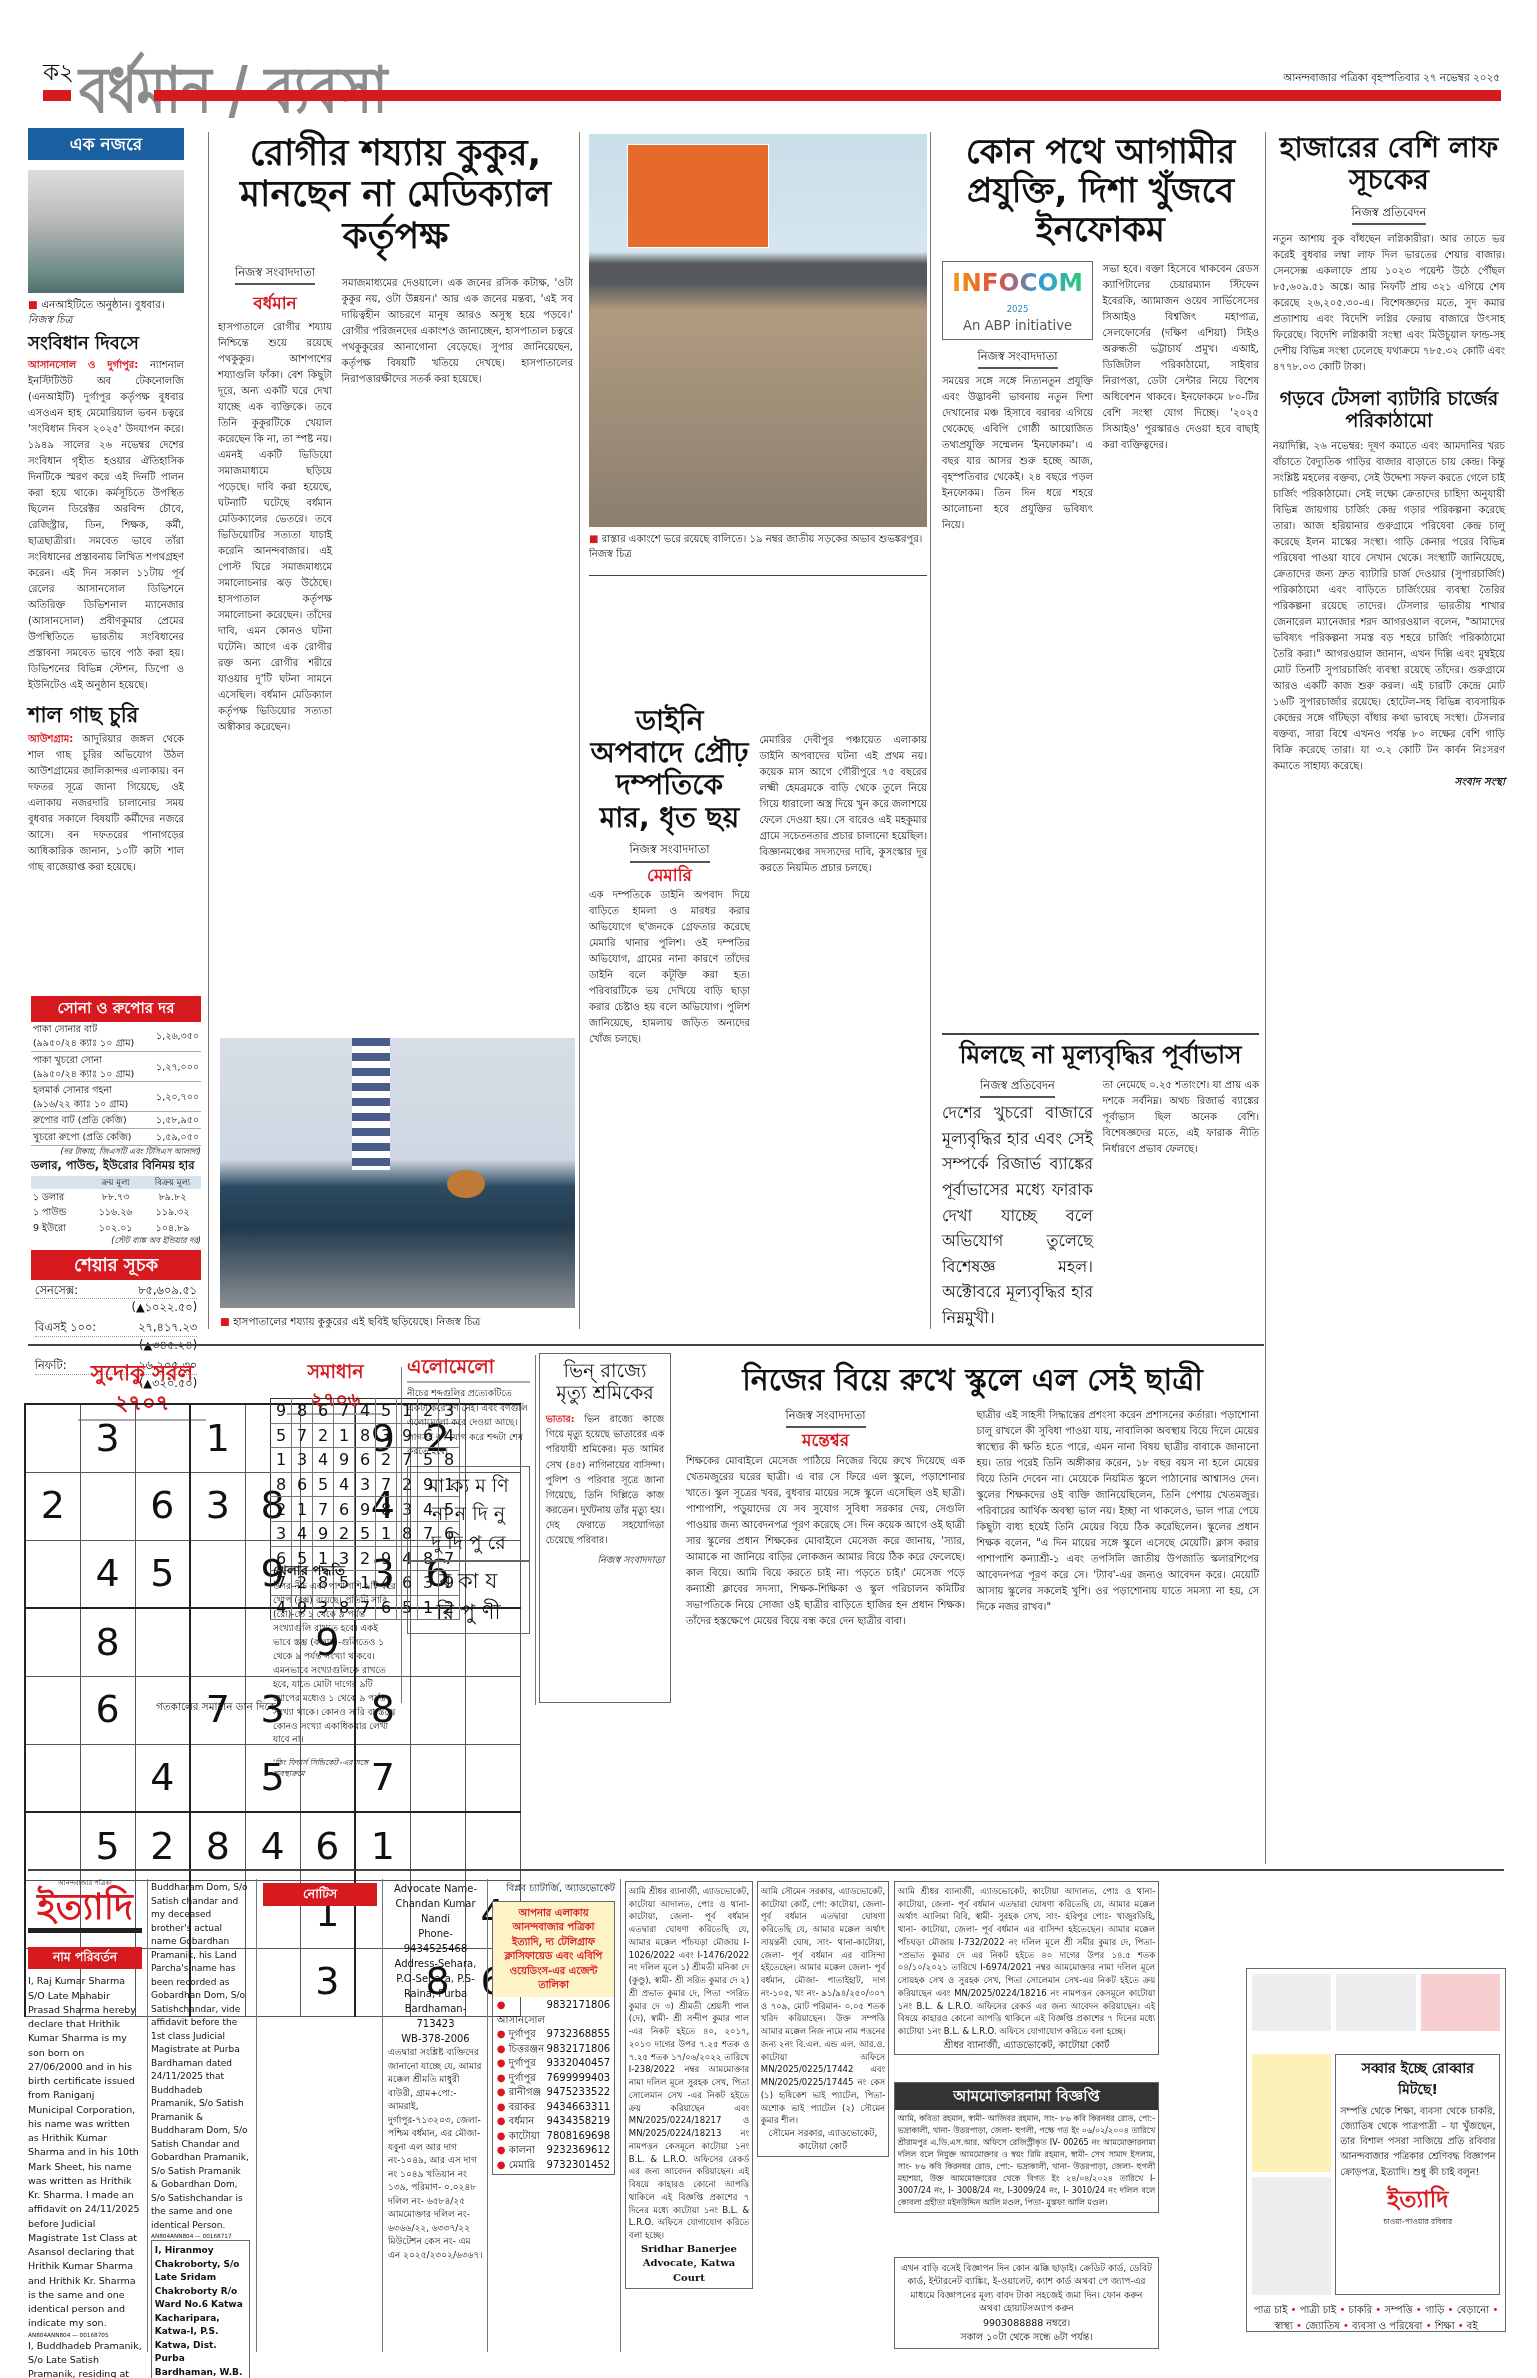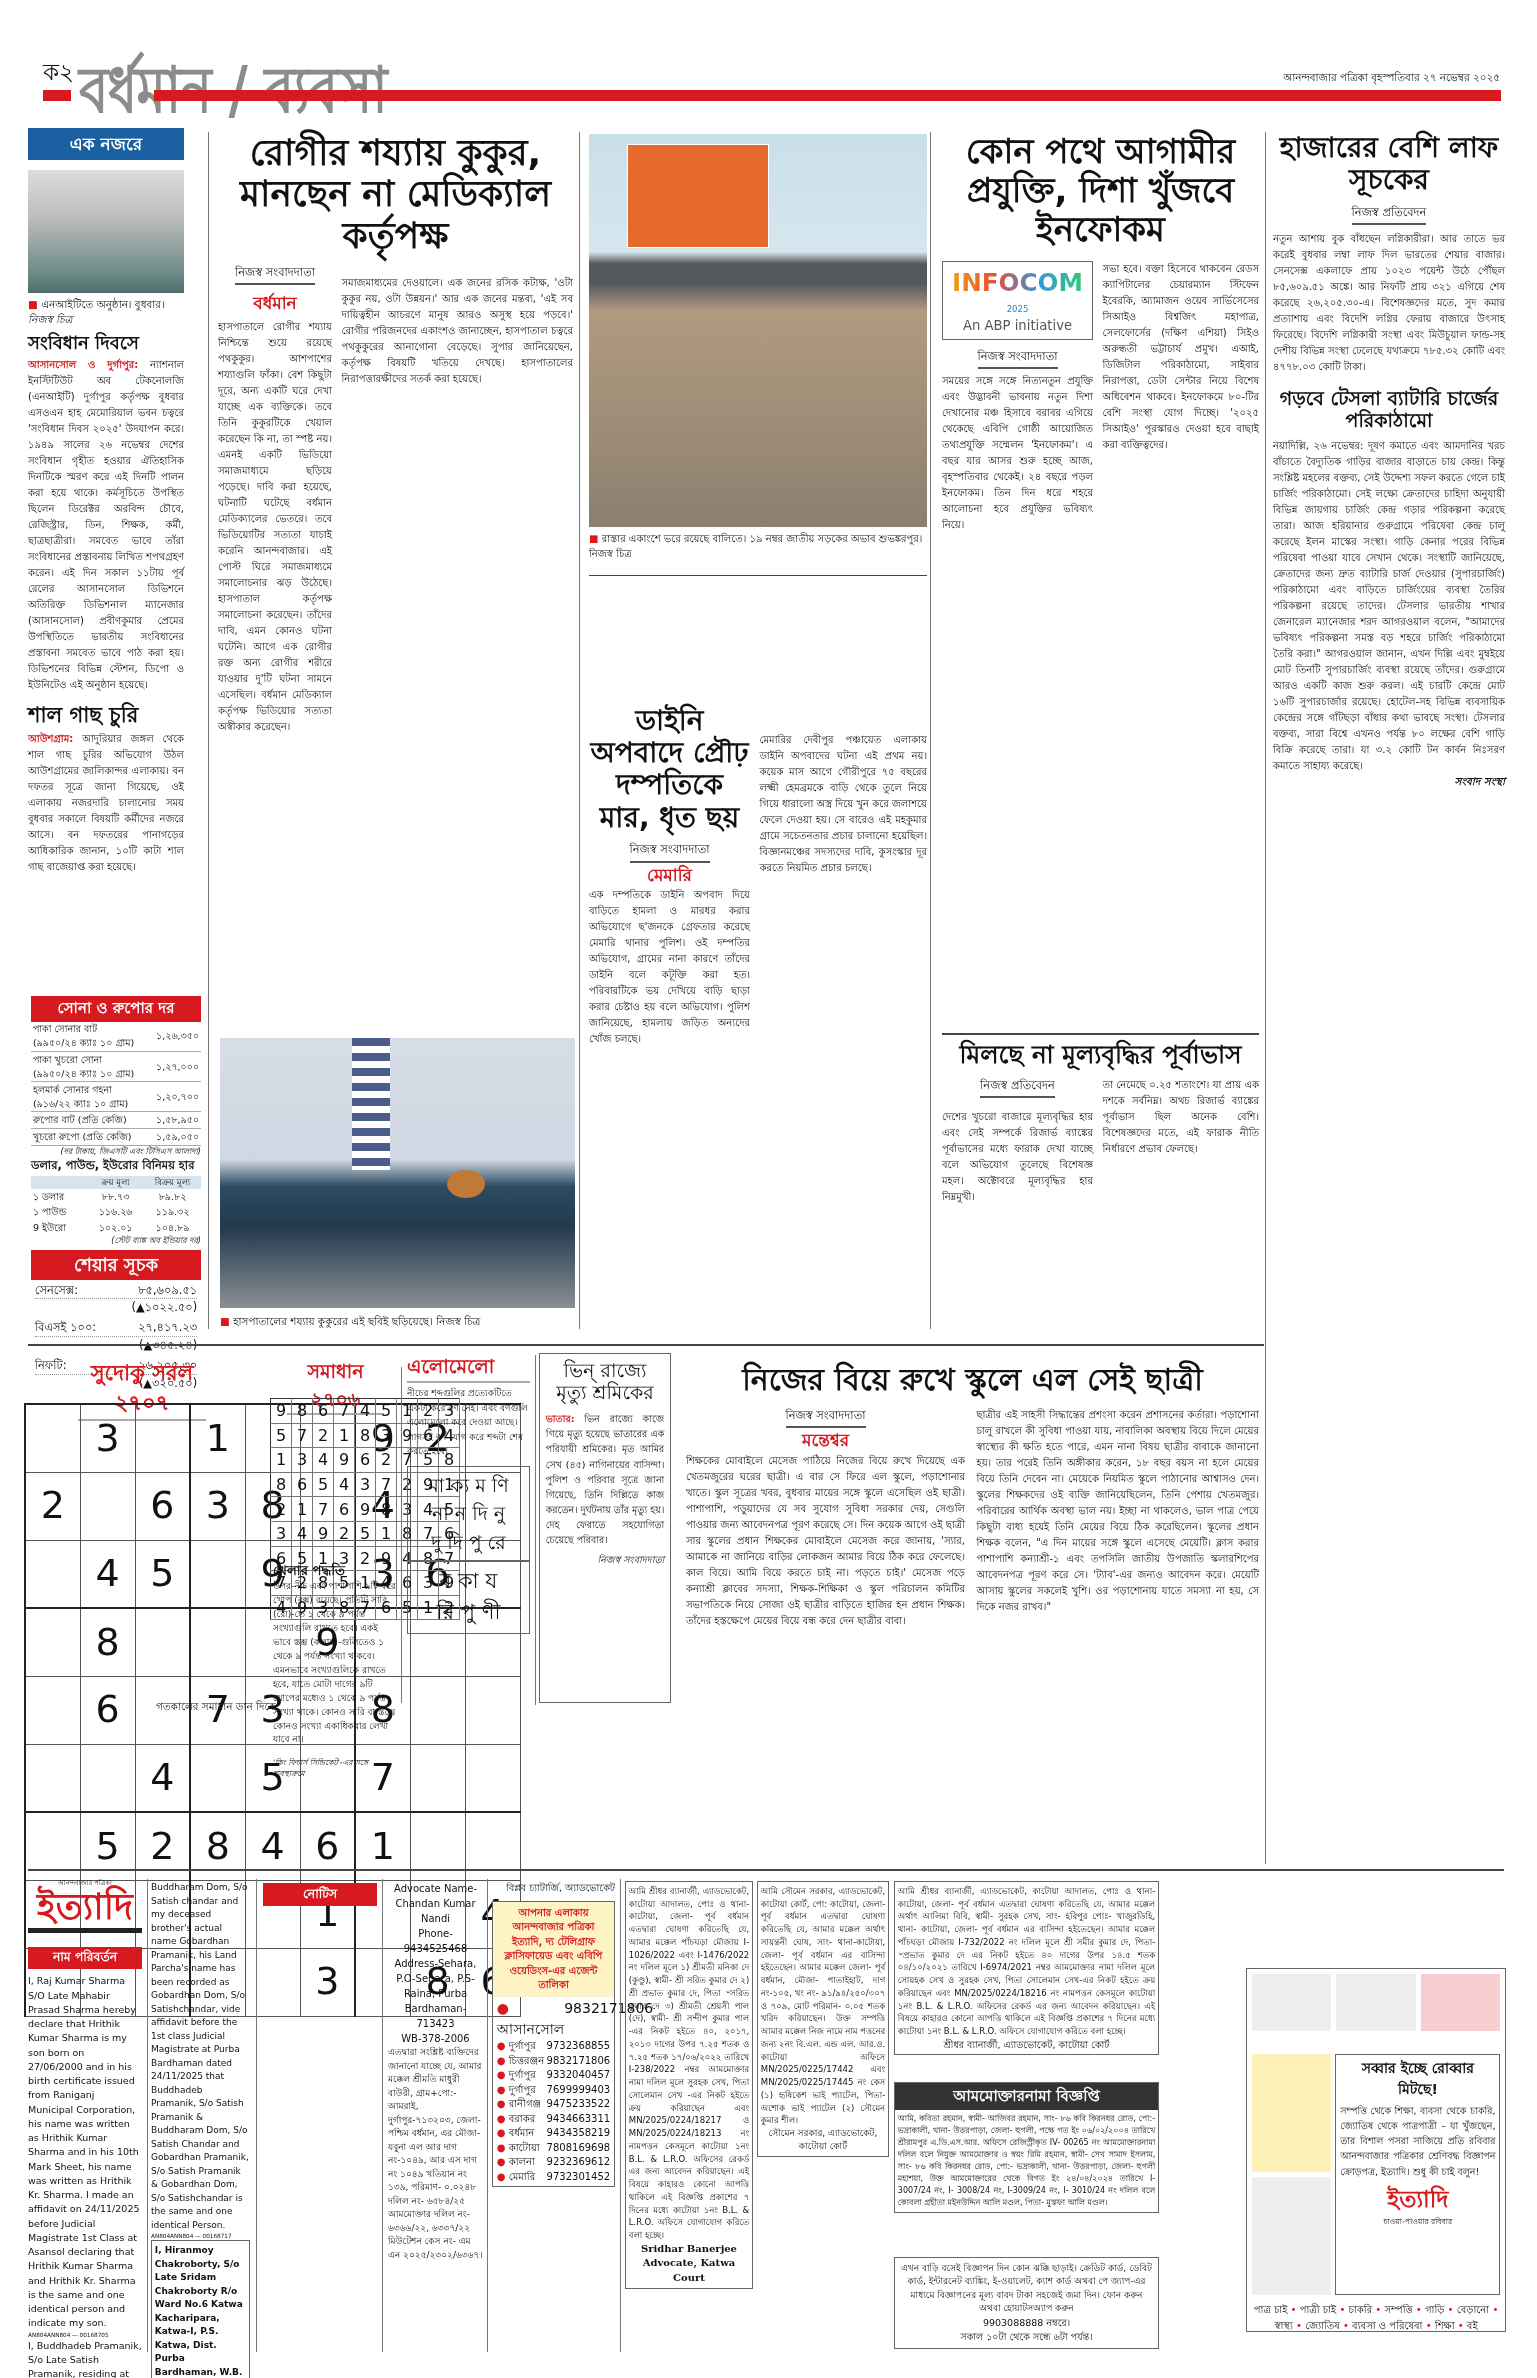--- a/index.html
+++ b/index.html
@@ -183,21 +183,21 @@
     <div class="body" style="font-size:10px">সভা হবে। বক্তা হিসেবে থাকবেন রেডস ক্যাপিটালের চেয়ারম্যান স্টিফেন ইবেরকি, অ্যামাজন ওয়েব সার্ভিসেসের সিআইও বিশ্বজিৎ মহাপাত্র, সেলফোর্সের (দক্ষিণ এশিয়া) সিইও অরুন্ধতী ভট্টাচার্য প্রমুখ। এআই, ডিজিটাল পরিকাঠামো, সাইবার নিরাপত্তা, ডেটা সেন্টার নিয়ে বিশেষ অধিবেশন থাকবে। ইনফোকমে ৮০-টির বেশি সংস্থা যোগ দিচ্ছে। '২০২৫ সিআইও' পুরস্কারও দেওয়া হবে বাছাই করা ব্যক্তিত্বদের।</div>
   </div>
 </div>
 <div class="hline" style="left:942px;top:1033px;width:317px;height:1.9px"></div>
 
 <div class="abs" style="left:942px;top:1041px;width:317px">
   <div class="head" style="font-size:24.6px">মিলছে না মূল্যবৃদ্ধির পূর্বাভাস</div>
   <div style="display:flex;gap:9.5px;margin-top:7.6px">
     <div style="width:151px;flex:none">
       <div class="byline"><span class="u">নিজস্ব প্রতিবেদন</span></div>
-      <div class="body" style="font-size:10px;margin-top:11px">দেশের খুচরো বাজারে মূল্যবৃদ্ধির হার এবং সেই সম্পর্কে রিজার্ভ ব্যাঙ্কের পূর্বাভাসের মধ্যে ফারাক দেখা যাচ্ছে বলে অভিযোগ তুলেছে বিশেষজ্ঞ মহল। অক্টোবরে মূল্যবৃদ্ধির হার নিম্নমুখী।</div>
+      <div class="body" style="font-size:16px;margin-top:2px">দেশের খুচরো বাজারে মূল্যবৃদ্ধির হার এবং সেই সম্পর্কে রিজার্ভ ব্যাঙ্কের পূর্বাভাসের মধ্যে ফারাক দেখা যাচ্ছে বলে অভিযোগ তুলেছে বিশেষজ্ঞ মহল। অক্টোবরে মূল্যবৃদ্ধির হার নিম্নমুখী।</div>
     </div>
     <div class="body" style="font-size:10px">তা নেমেছে ০.২৫ শতাংশে। যা প্রায় এক দশকে সর্বনিম্ন। অথচ রিজার্ভ ব্যাঙ্কের পূর্বাভাস ছিল অনেক বেশি। বিশেষজ্ঞদের মতে, এই ফারাক নীতি নির্ধারণে প্রভাব ফেলছে।</div>
   </div>
 </div>
 
 <div class="vline" style="left:1265px;top:132px;height:1732px"></div>
 
 <div class="abs" style="left:1273px;top:132px;width:232px">
   <div class="head" style="font-size:28px">হাজারের বেশি লাফ সূচকের</div>
   <div class="byline" style="margin-top:7.6px"><span class="u">নিজস্ব প্রতিবেদন</span></div>
@@ -490,21 +490,21 @@
   <div class="ad">Address-Sehara, P.O-Sehara, P.S- Raina, Purba Bardhaman-713423</div>
   <div class="ad">WB-378-2006</div>
   <div class="ad" style="text-align:left;font-size:9px">এতদ্বারা সংশ্লিষ্ট ব্যক্তিদের জানানো যাচ্ছে যে, আমার মক্কেল শ্রীমতি মাধুরী বাউরী, গ্রাম+পো:- আমরাই, দুর্গাপুর-৭১৩২০৩, জেলা- পশ্চিম বর্ধমান, এর মৌজা-যবুনা এল আর দাগ নং-১০৪৯, আর এস দাগ নং ১০৪৯ খতিয়ান নং ১৩৯, পরিমাণ- ০.০২৪৮ দলিল নং- ৬৫৮৪/২৫ আমমোক্তার দলিল নং- ৬৩৬৬/২২, ৬৩৩৭/২২ মিউটেশন কেস নং- এম এন ২০২৫/২৩০২/৬৩৬৭।</div>
 </div>
 <div class="vline" style="left:487px;top:1879px;height:473px"></div>
 <div class="abs" style="left:492px;top:1881px;width:123px">
   <div class="ad" style="text-align:right;font-size:9.5px">বিপ্লব চ্যাটার্জি, অ্যাডভোকেট</div>
   <div class="box" style="margin-top:5.7px">
     <div style="background:#fdf3c4;color:#d71920;font-weight:bold;font-size:10px;text-align:center;padding:3.8px">আপনার এলাকায় আনন্দবাজার পত্রিকা ইত্যাদি, দ্য টেলিগ্রাফ ক্লাসিফায়েড এবং এবিপি ওয়েডিংস-এর এজেন্ট তালিকা</div>
     <div id="agents-list" style="padding:1.9px 3.8px">
-        <div style="display: flex; justify-content: space-between; font-size: 14px;">
+        <div style="display: flex; justify-content: space-between; font-size: 10px;">
           <span><span style="color: rgb(215, 25, 32);">● </span><span>আসানসোল</span></span>
           <span>9832171806</span>
         </div>
         <div style="display: flex; justify-content: space-between; font-size: 10px;">
           <span><span style="color: rgb(215, 25, 32);">● </span><span>দুর্গাপুর</span></span>
           <span>9732368855</span>
         </div>
         <div style="display: flex; justify-content: space-between; font-size: 10px;">
           <span><span style="color: rgb(215, 25, 32);">● </span><span>চিত্তরঞ্জন</span></span>
           <span>9832171806</span>

